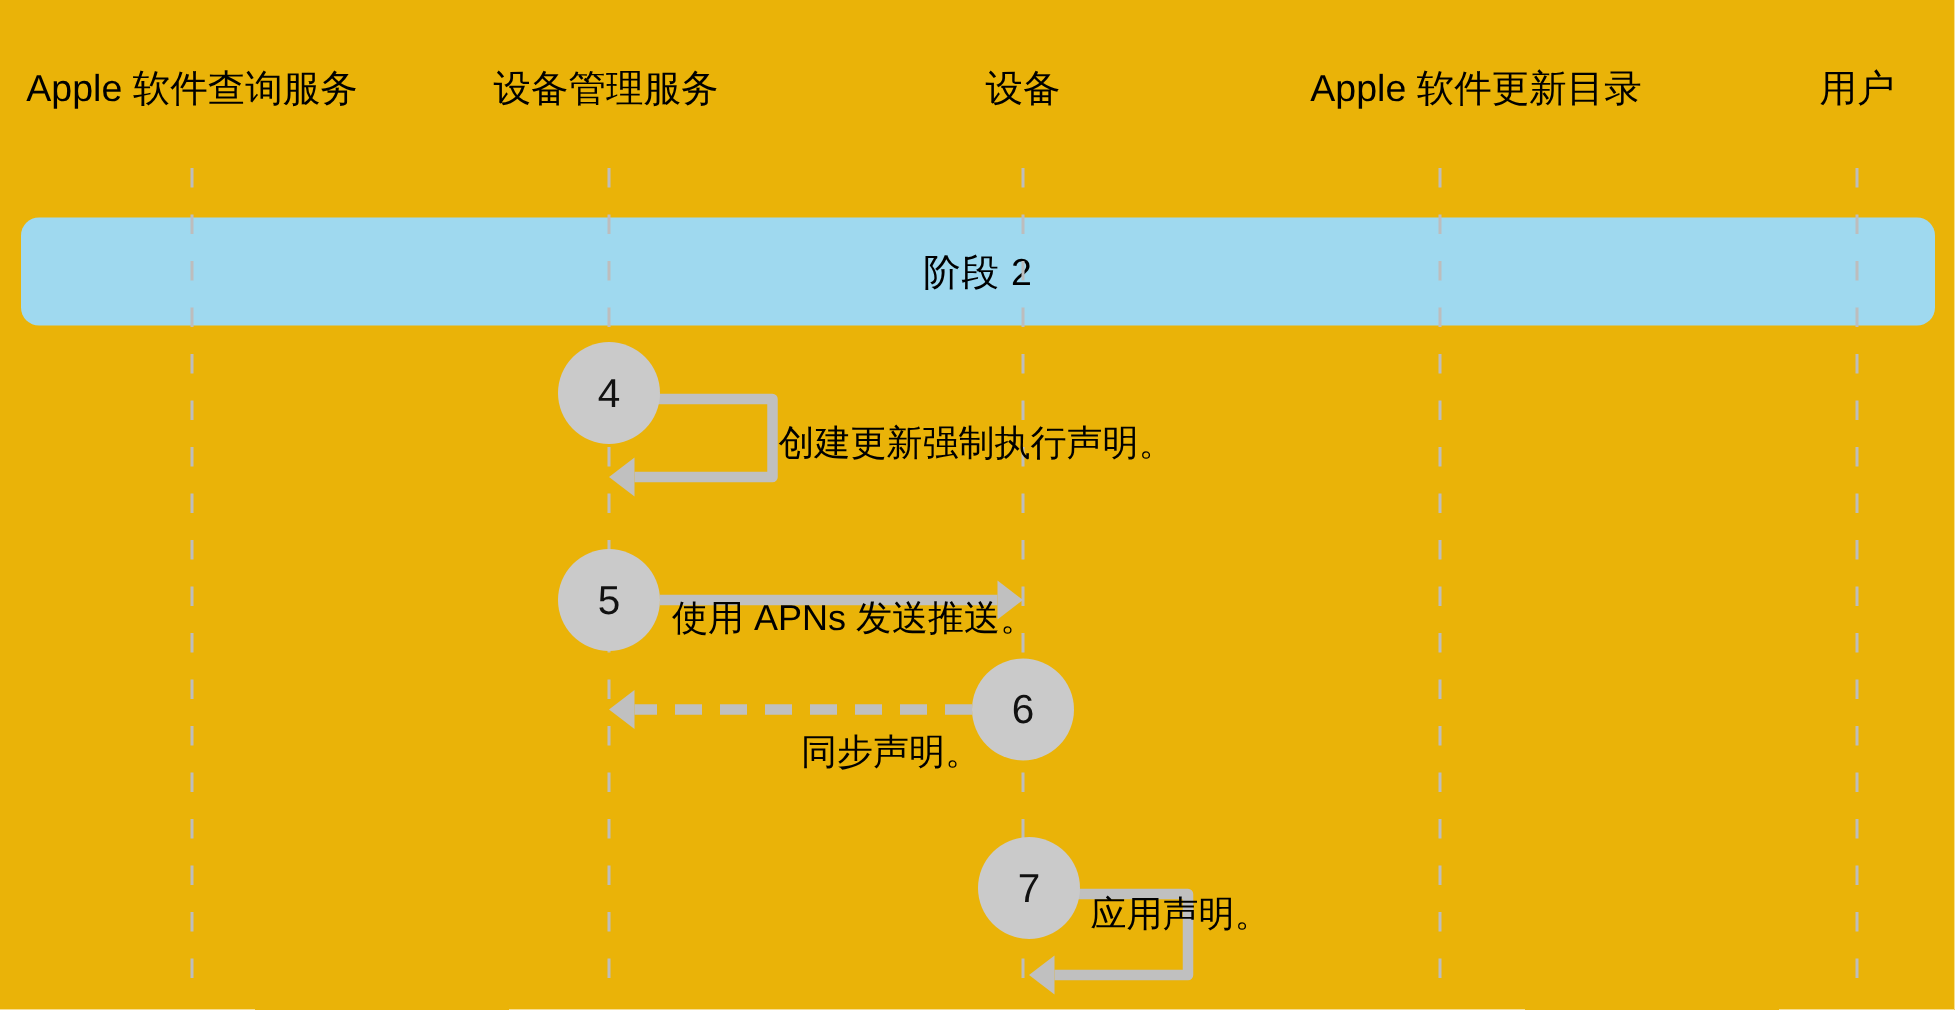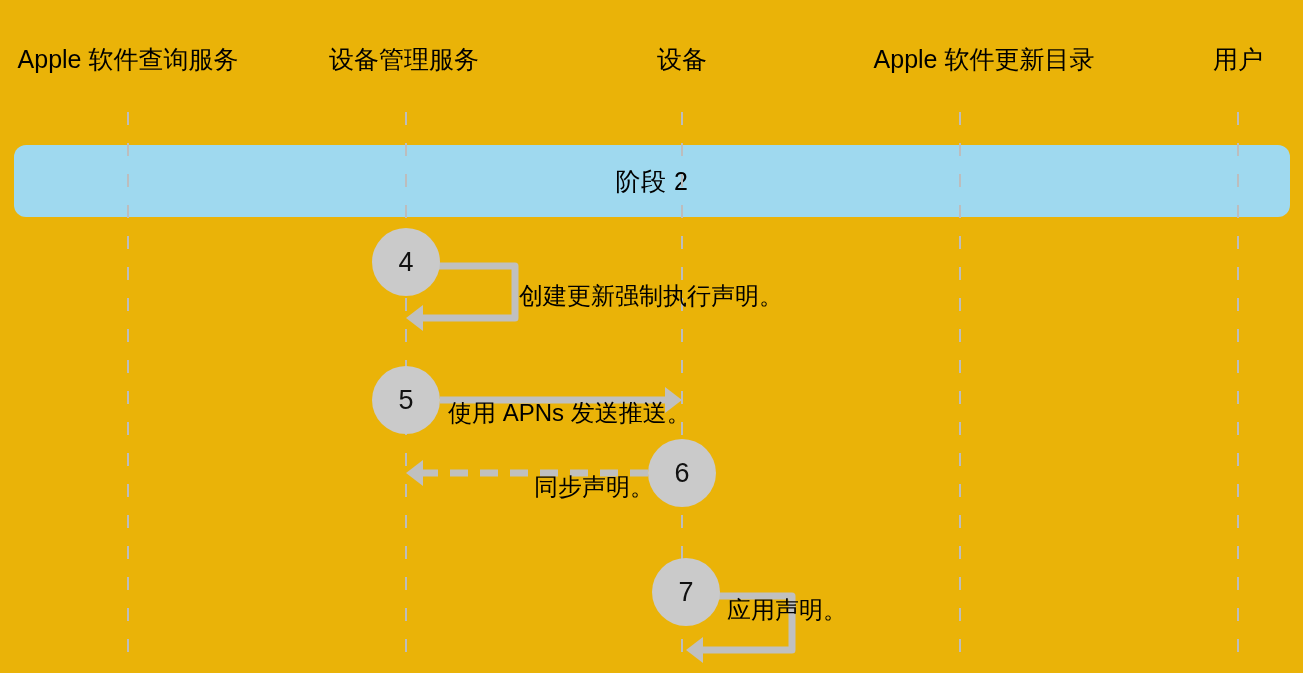--- a/index.html
+++ b/index.html
@@ -121,18 +121,18 @@
       <path d="M714,596 H792 V650 H703" fill="none" stroke="#c0c0c0" stroke-width="7" stroke-linejoin="round" stroke-linecap="butt"></path>
       <polygon points="686,650 703,637 703,663" fill="#c0c0c0"></polygon>
     </svg>
 
   <div id="step-layer">
       <div class="step-circle" style="left: 372px; top: 228px;">4</div>
       <div class="msg-label" style="left: 519px; top: 283px;">创建更新强制执行声明。</div>
       <div class="step-circle" style="left: 372px; top: 366px;">5</div>
       <div class="msg-label" style="left: 448px; top: 368px; margin-top: 32px;">使用 APNs 发送推送。</div>
       <div class="step-circle" style="left: 648px; top: 439px;">6</div>
-      <div class="msg-label" style="left: 534px; top: 474px;">同步声明。</div>
+      <div class="msg-label" style="left: 534px; top: 489px;">同步声明。</div>
       <div class="step-circle" style="left: 652px; top: 558px;">7</div>
       <div class="msg-label" style="left: 727px; top: 565px; margin-top: 32px;">应用声明。</div>
     </div>
 
 </div>
 
 </body></html>

